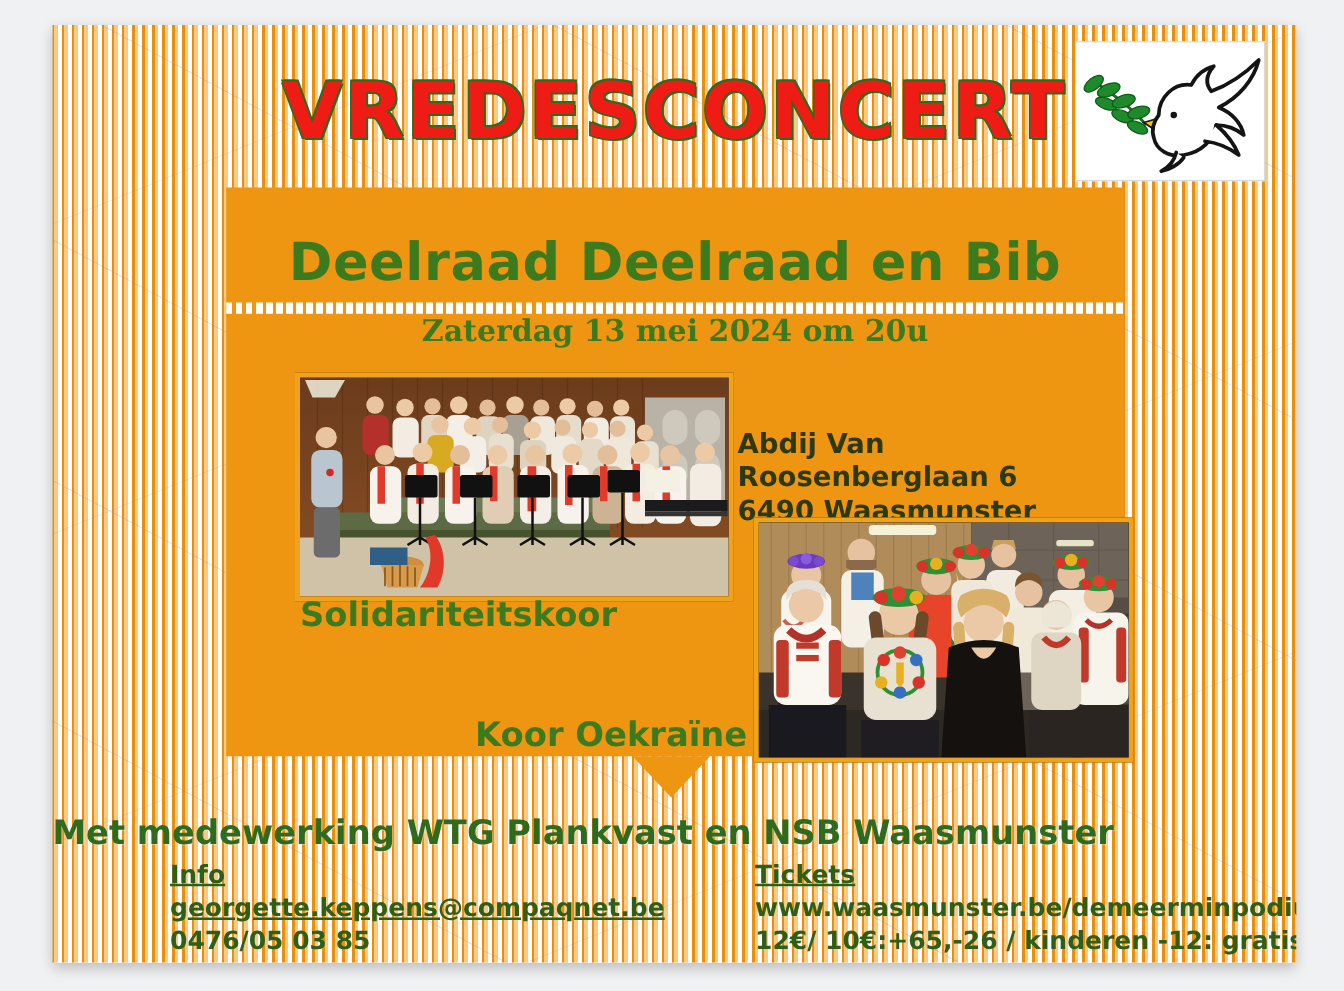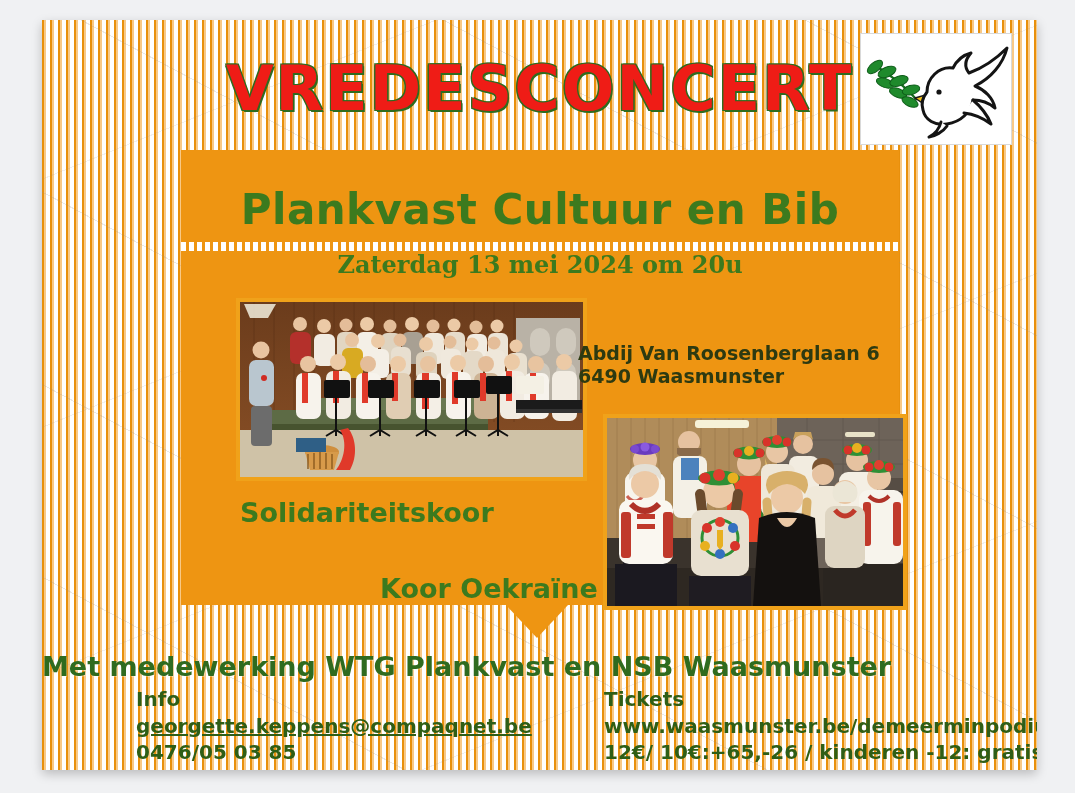--- a/index.html
+++ b/index.html
@@ -116,28 +116,28 @@
     background:#2d2722;
   }
   .photo-svg{display:block;width:100%;height:100%;}
 
   
   #venue-title{
     position:absolute;left:560px;top:278px;width:300px;
     text-align:center;font-size:27px;
   }
   #venue-addr{
-    position:absolute;left:536px;top:322px;width:310px;
+    position:absolute;left:548px;top:322px;width:310px;
     font-family:"DejaVu Sans","Liberation Sans",sans-serif;
-    font-weight:bold;color:#2d3a11;font-size:19px;line-height:1.23;
+    font-weight:bold;color:#2d3a11;font-size:22px;line-height:1.23;
   }
 
   
   #choir1{
-    position:absolute;left:198px;top:476px;
+    position:absolute;left:198px;top:456px;
     font-size:27px;line-height:1.25;
   }
   #choir1 .l2{display:block;padding-left:44px;}
   #choir2{
     position:absolute;left:338px;top:553px;
     font-size:27px;
   }
 
   
   #credit{
@@ -148,21 +148,21 @@
     text-shadow:0.6px 0.6px 0 rgba(255,255,255,0.35);
   }
 
   .footcol{
     position:absolute;
     font-family:"DejaVu Sans","Liberation Sans",sans-serif;
     font-weight:bold;color:#2f5e16;font-size:20px;line-height:1.33;
   }
   #foot-left{left:94px;top:666px;}
   #foot-right{left:562px;top:666px;}
-  .foot-h{display:block;}
+  .foot-h{display:block;text-decoration:underline;}
   .foot-u{display:block;text-decoration:underline;}
   .foot-p{display:block;}
 </style>
 </head>
 <body>
 
 <div id="poster">
 
   <div id="ghostlines"></div>
 
@@ -199,21 +199,21 @@
         <path d="M80 88 C78 96 74 100 68 103 C74 102 82 98 86 92" fill="#ffffff"></path>
       </g>
       <circle cx="78" cy="58" r="2.6" fill="#141414"></circle>
     </svg>
   </div>
 
   <div id="panel"></div>
   <div id="panel-tail"></div>
   <div id="dashline"></div>
 
-  <div id="org" class="greenhead">Plankvast Cultuur en Bib</div>
+  <div id="org" class="greenhead">Deelraad Deelraad en Bib</div>
   <div id="when">Zaterdag 13 mei 2024 om 20u</div>
 
   <div id="photo1">
     <svg class="photo-svg" viewBox="0 0 343 175" preserveAspectRatio="none" xmlns="http://www.w3.org/2000/svg">
       <defs>
         <linearGradient id="wood" x1="0" y1="0" x2="0" y2="1">
           <stop offset="0" stop-color="#6b3c1c"></stop>
             <stop offset="1" stop-color="#8a5026"></stop>
         </linearGradient>
       </defs>

